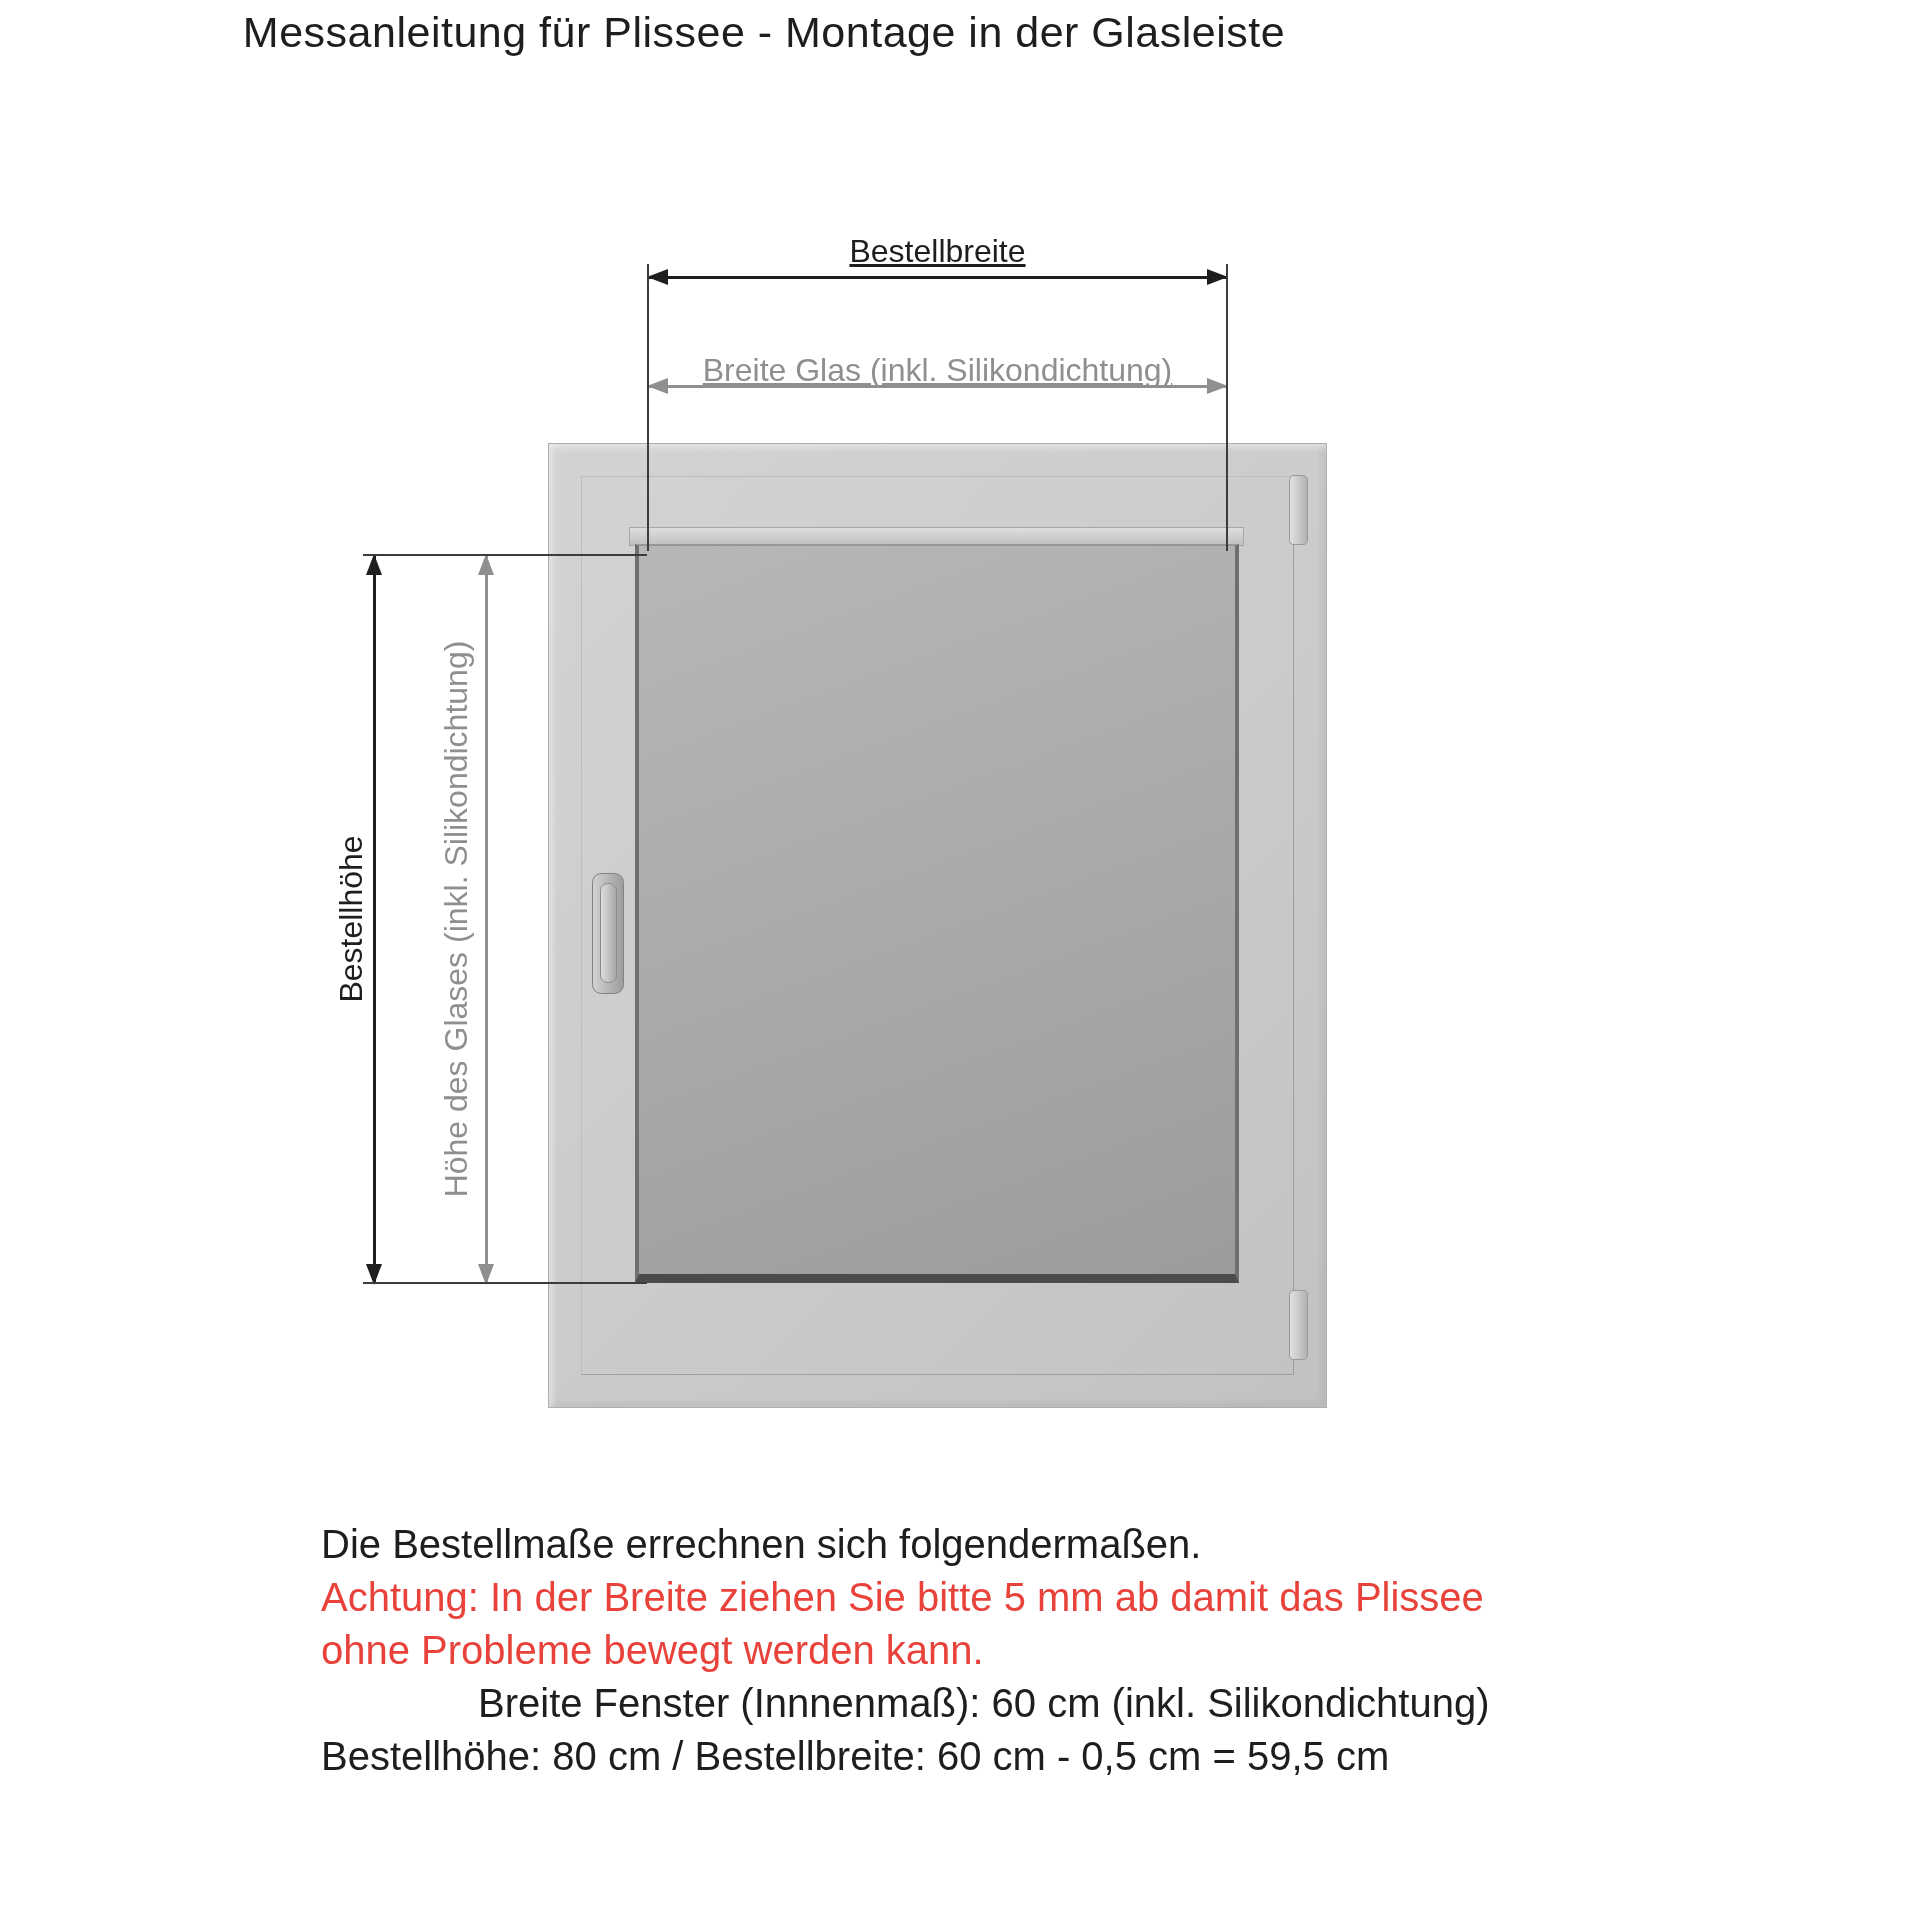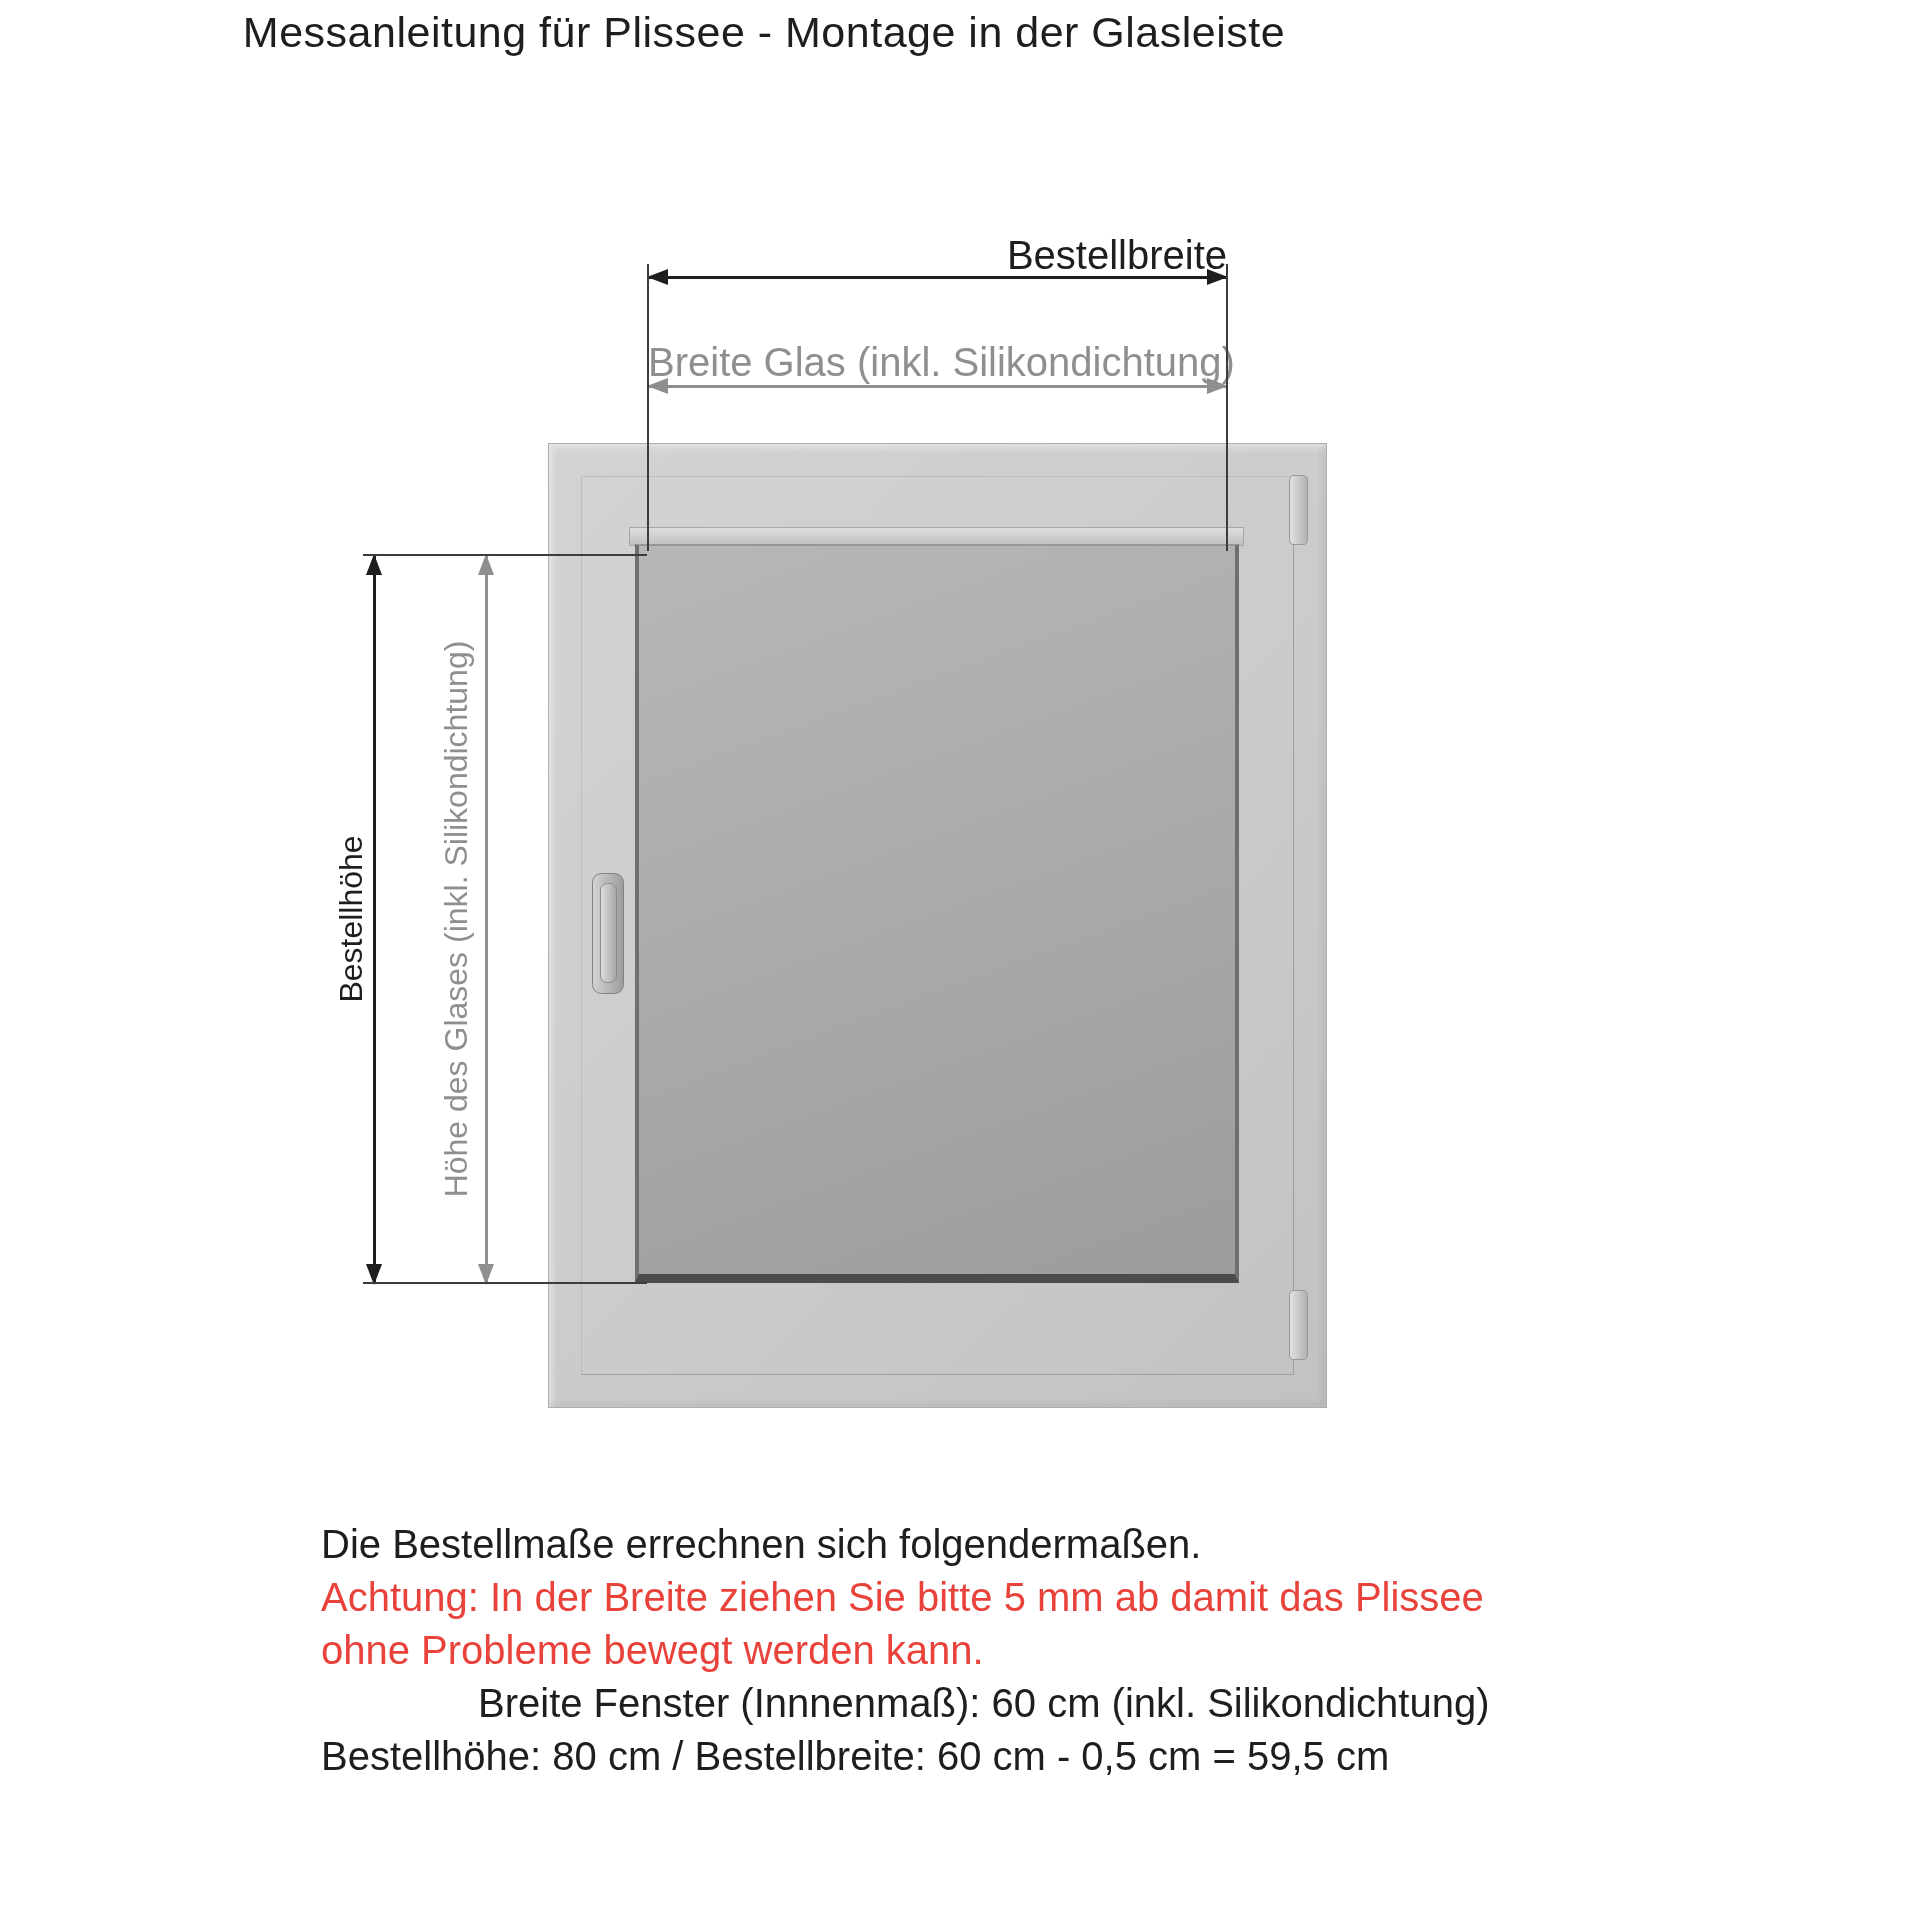--- a/index.html
+++ b/index.html
@@ -96,23 +96,24 @@
   }
   .hinge-top { top: 31px; }
   .hinge-bottom { top: 846px; }
 
   
   .dim-black { color: var(--text-primary, #1e1e1e); }
   .dim-gray  { color: var(--dim-secondary, #8f8f8f); }
 
   .dim-label-h {
     position: absolute;
-    text-align: right;
-    font-size: 40px;
+    text-align: center;
+    font-size: 32px;
     white-space: nowrap;
+    text-decoration: underline;
   }
   .dim-label-v {
     position: absolute;
     font-size: 32px;
     white-space: nowrap;
     transform: translate(-50%, -50%) rotate(-90deg);
   }
 
   .arrow-h {
     position: absolute;
@@ -144,21 +145,21 @@
     border: solid transparent;
   }
   .arrow-v::before { top: -0.9px;    border-width: 0 8.5px 21px 8.5px; border-bottom-color: currentColor; }
   .arrow-v::after  { bottom: -0.9px; border-width: 21px 8.5px 0 8.5px; border-top-color: currentColor; }
 
   .ext-line { position: absolute; background: #3c3c3c; }
 
   
   .order-width-label  { left: 648px; width: 579px; top: 233px; }
   .order-width-arrow  { left: 648px; width: 579px; top: 276px; }
-  .glass-width-label  { left: 648px; width: 579px; top: 340px; }
+  .glass-width-label  { left: 648px; width: 579px; top: 352px; }
   .glass-width-arrow  { left: 648px; width: 579px; top: 385px; }
   .ext-left  { left: 647px;  top: 264px; width: 1.9px; height: 287px; }
   .ext-right { left: 1226px; top: 264px; width: 1.9px; height: 287px; }
 
   .order-height-label { left: 351px; top: 919px; }
   .order-height-arrow { left: 373px; top: 555px; height: 729px; }
   .glass-height-label { left: 456px; top: 919px; }
   .glass-height-arrow { left: 485px; top: 555px; height: 729px; }
   .ext-top    { left: 363px; top: 554px;  width: 284px; height: 1.9px; }
   .ext-bottom { left: 363px; top: 1282px; width: 284px; height: 1.9px; }

